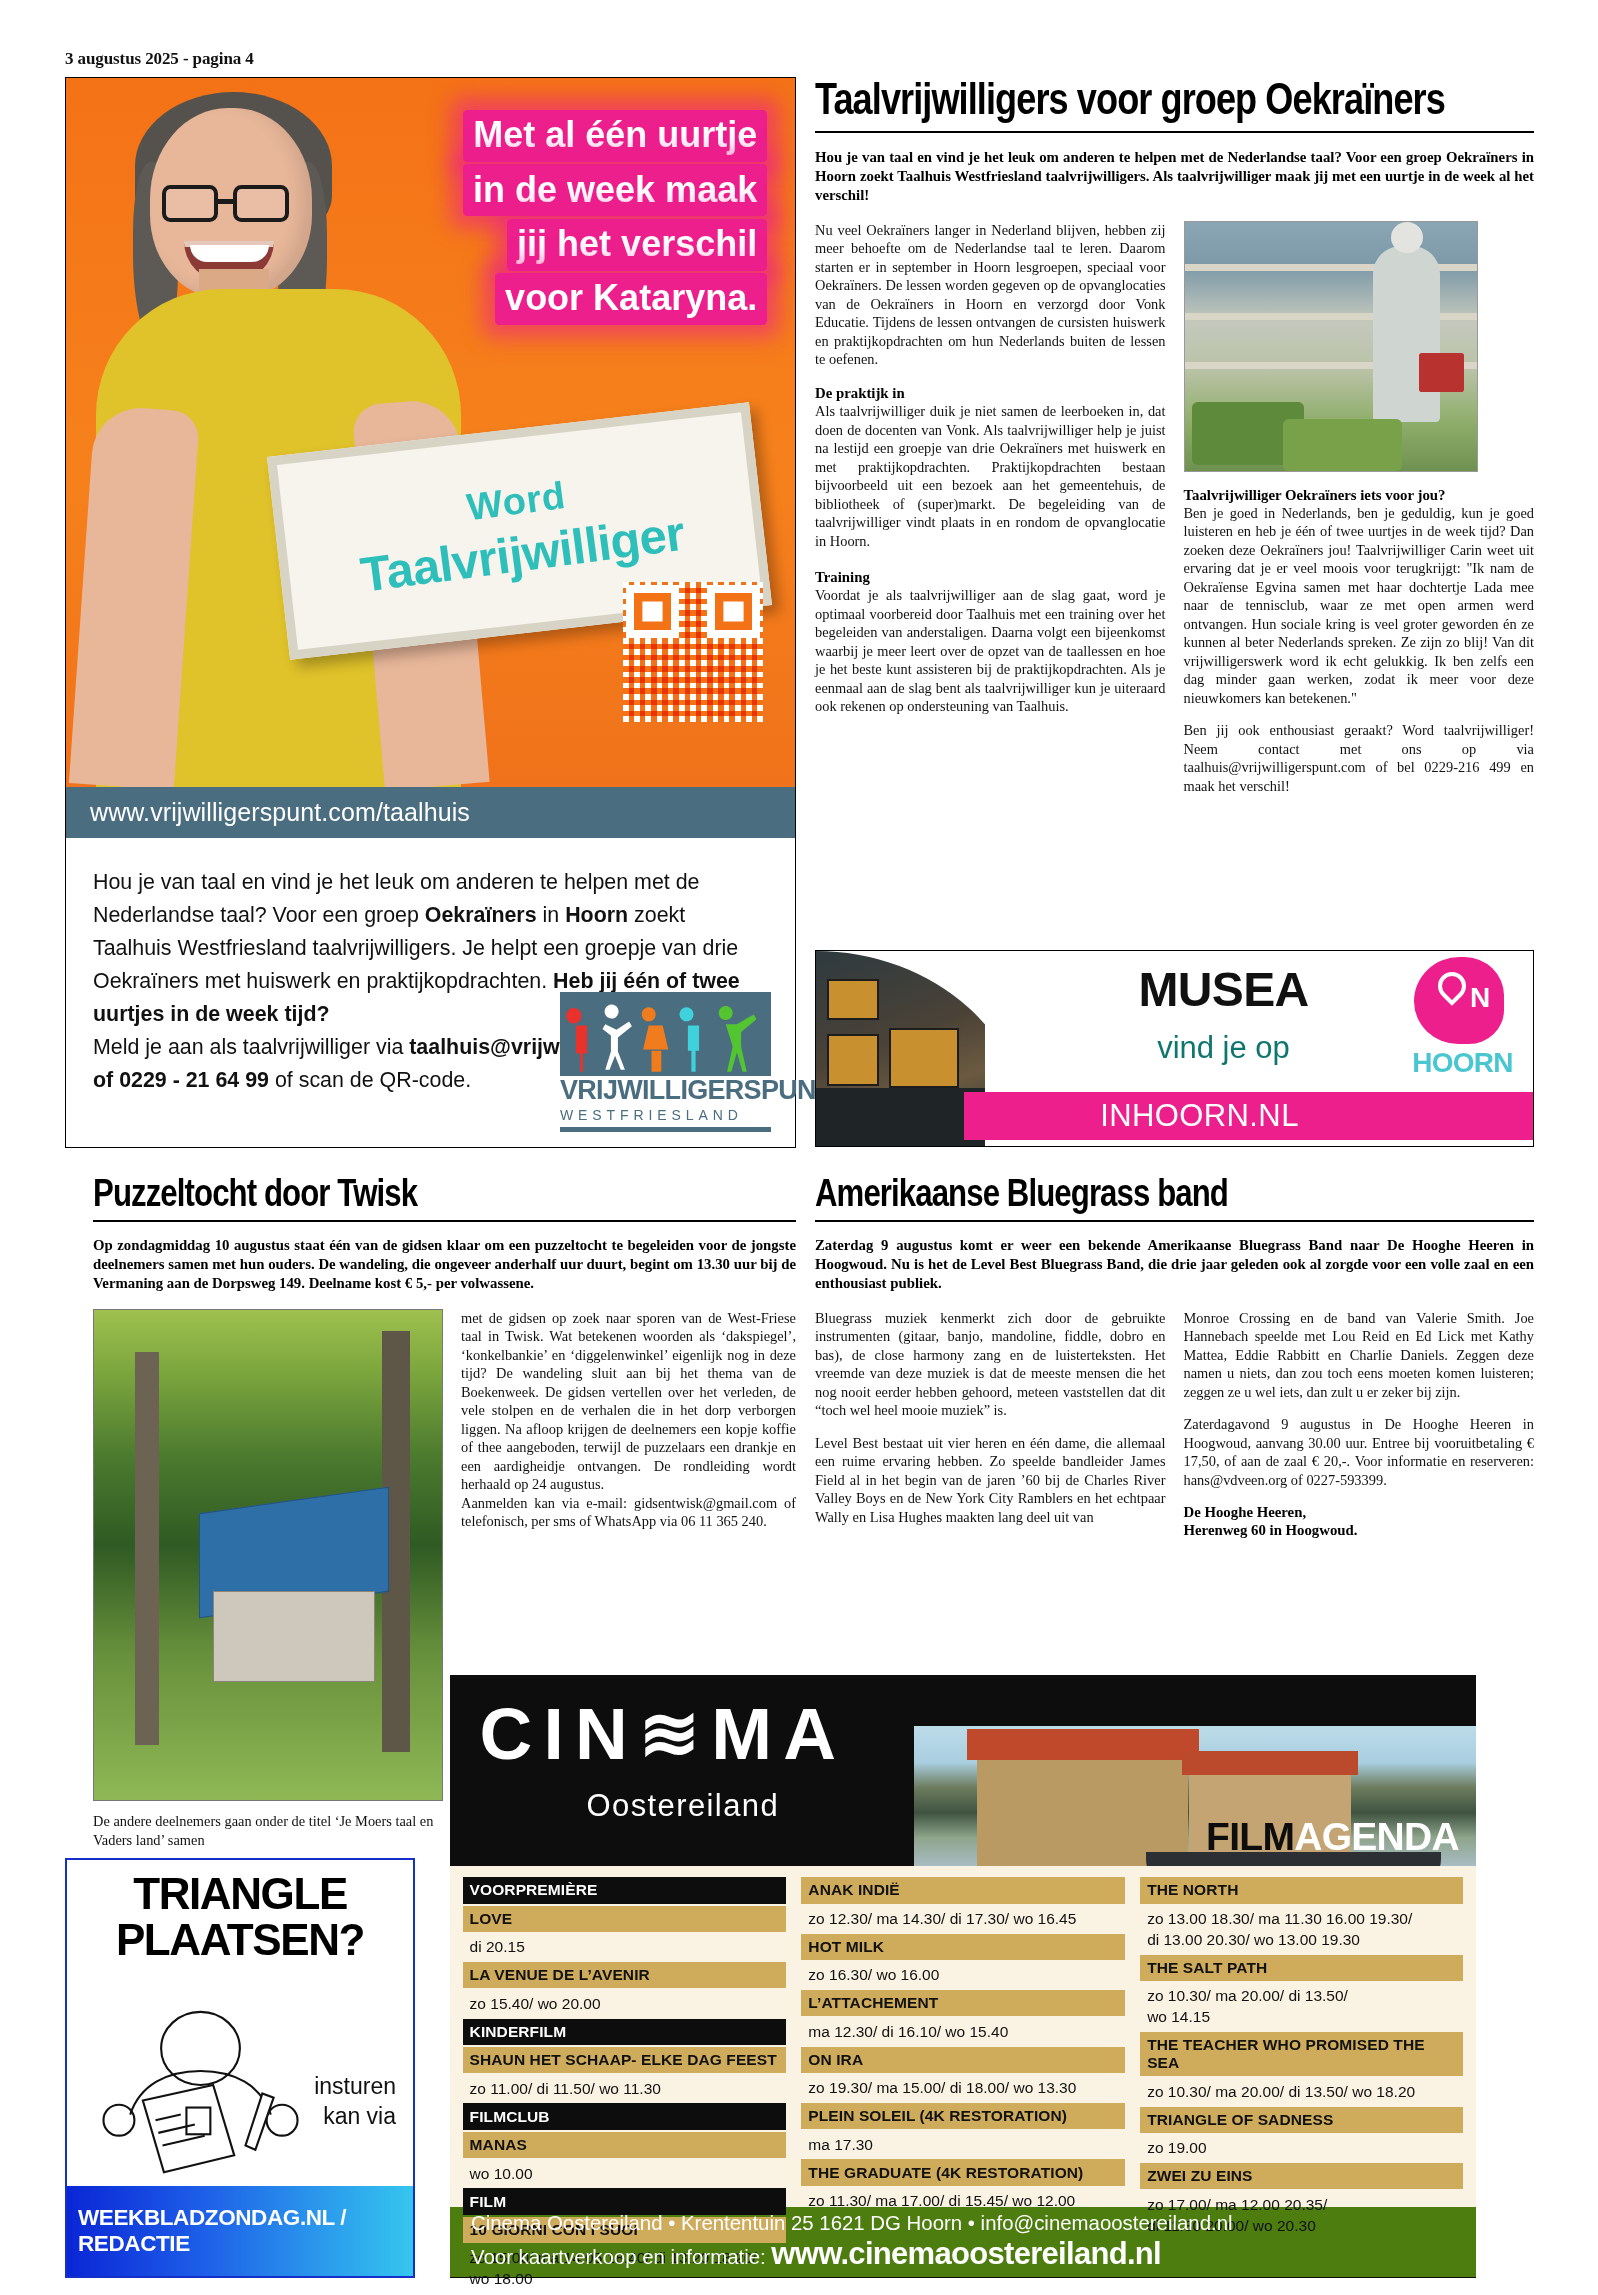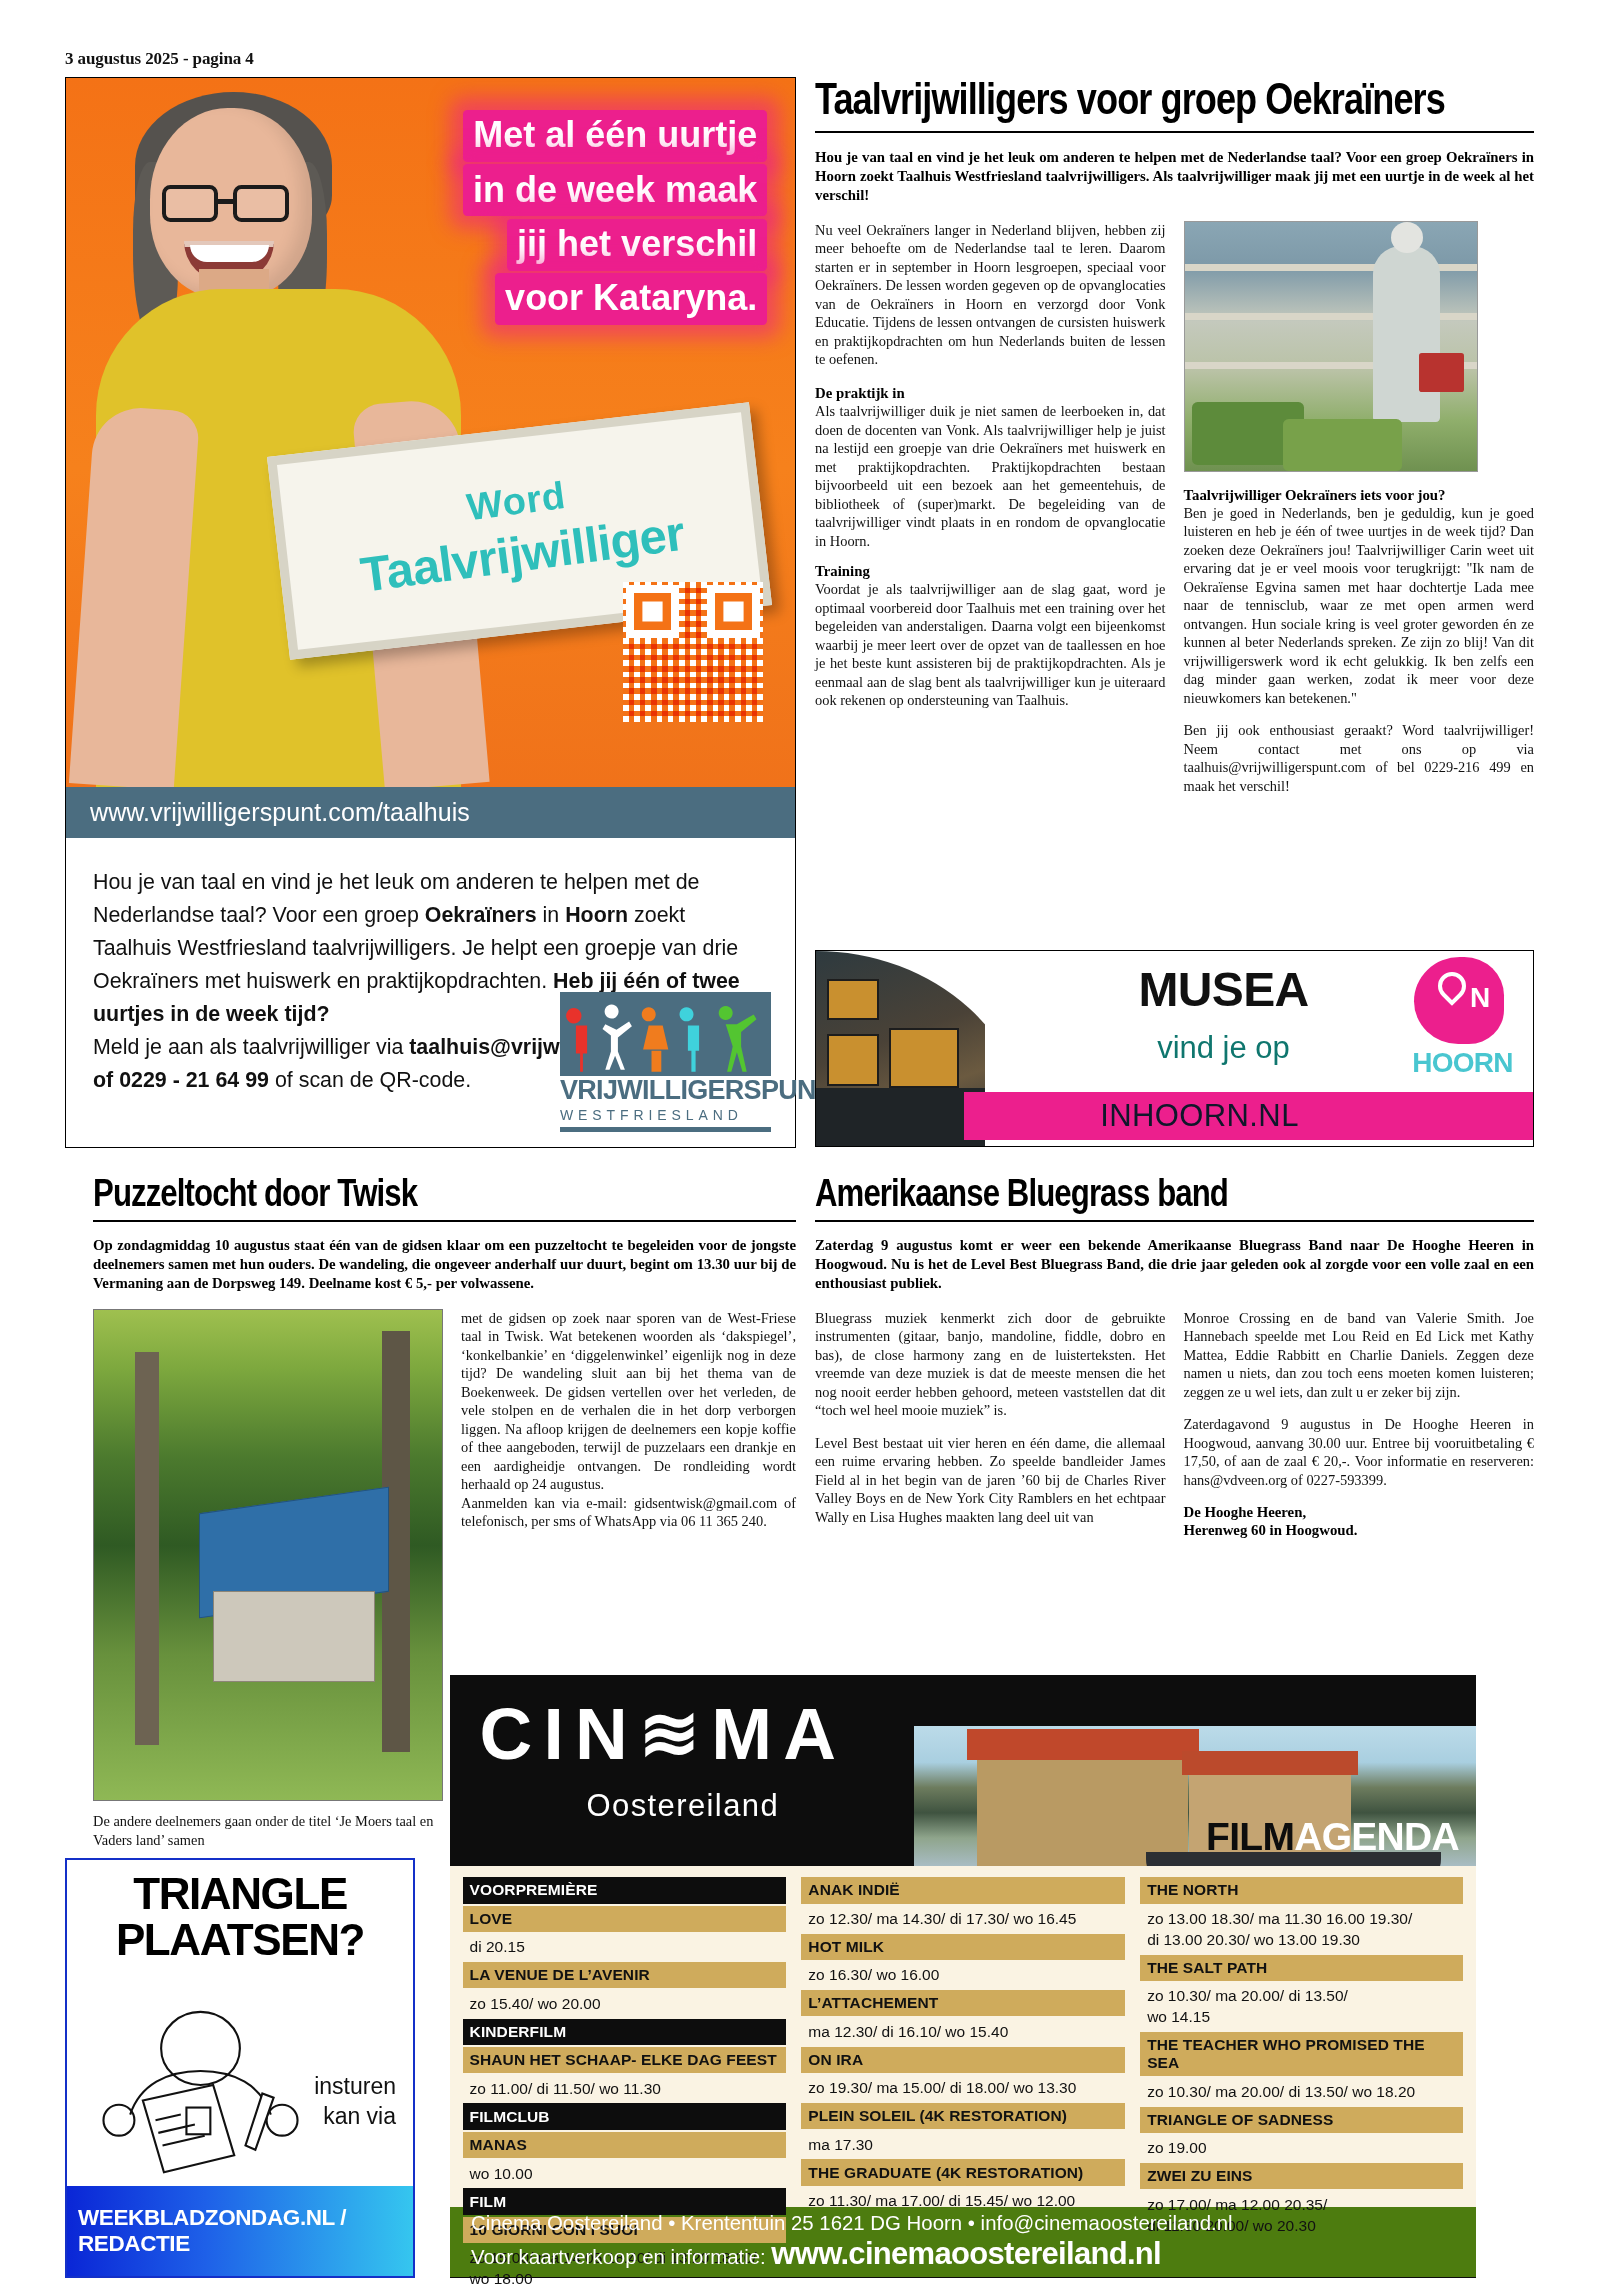--- a/index.html
+++ b/index.html
@@ -211,21 +211,21 @@
   }
   .musea-sub {
     position: absolute; left: 211px; top: 79px; width: 393px; text-align: center;
     font-family: "Liberation Sans", sans-serif; font-size: 31px; color: #0f766e;
   }
   .musea-band {
     position: absolute; left: 148px; right: 0; bottom: 5.6px; height: 48px;
     background: #ec1f8d; display: flex; align-items: center; justify-content: center;
   }
   .musea-band span {
-    font-family: "Liberation Sans", sans-serif; font-size: 31px; color: #0f172a; letter-spacing: 0.4px;
+    font-family: "Liberation Sans", sans-serif; font-size: 31px; color: #ffffff; letter-spacing: 0.4px;
     margin-left: -98px;
   }
   .onhoorn {
     position: absolute; right: 18px; top: 5.6px; width: 105px; height: 133px;
   }
   .onhoorn .blob {
     position:absolute; left:4.2px; top:0; width:90px; height:87px; background:#ec1f8d;
     border-radius: 60% 52% 46% 58%;
   }
   .onhoorn .pin {
@@ -416,21 +416,21 @@
   <div id="art-taal">
     <div class="hl">Taalvrijwilligers voor groep Oekraïners</div>
     <div class="rule" style="margin-top:9.8px;margin-bottom:15.5px;"></div>
     <div class="lead">Hou je van taal en vind je het leuk om anderen te helpen met de Nederlandse taal? Voor een groep Oekraïners in Hoorn zoekt Taalhuis Westfriesland taalvrijwilligers. Als taalvrijwilliger maak jij met een uurtje in de week al het verschil!</div>
 
     <div class="cols2" style="margin-top:15.5px;">
       <div class="col">
         <div class="body-text">Nu veel Oekraïners langer in Nederland blijven, hebben zij meer behoefte om de Nederlandse taal te leren. Daarom starten er in september in Hoorn lesgroepen, speciaal voor Oekraïners. De lessen worden gegeven op de opvanglocaties van de Oekraïners in Hoorn en verzorgd door Vonk Educatie. Tijdens de lessen ontvangen de cursisten huiswerk en praktijkopdrachten om hun Nederlands buiten de lessen te oefenen.</div>
         <div class="subhead" style="margin-top:15.5px;">De praktijk in</div>
         <div class="body-text">Als taalvrijwilliger duik je niet samen de leerboeken in, dat doen de docenten van Vonk. Als taalvrijwilliger help je juist na lestijd een groepje van drie Oekraïners met huiswerk en met praktijkopdrachten. Praktijkopdrachten bestaan bijvoorbeeld uit een bezoek aan het gemeentehuis, de bibliotheek of (super)markt. De begeleiding van de taalvrijwilliger vindt plaats in en rondom de opvanglocatie in Hoorn.</div>
-        <div class="subhead" style="margin-top:12px;">Training</div>
+        <div class="subhead" style="margin-top:18px;">Training</div>
         <div class="body-text">Voordat je als taalvrijwilliger aan de slag gaat, word je optimaal voorbereid door Taalhuis met een training over het begeleiden van anderstaligen. Daarna volgt een bijeenkomst waarbij je meer leert over de opzet van de taallessen en hoe je het beste kunt assisteren bij de praktijkopdrachten. Als je eenmaal aan de slag bent als taalvrijwilliger kun je uiteraard ook rekenen op ondersteuning van Taalhuis.</div>
       </div>
       <div class="col">
         <div class="photo-shop">
           <div class="shelf" style="top:42px"></div>
           <div class="shelf" style="top:91px"></div>
           <div class="shelf" style="top:140px"></div>
           <div class="woman-shop"></div>
           <div class="basket"></div>
           <div class="veg1"></div>

